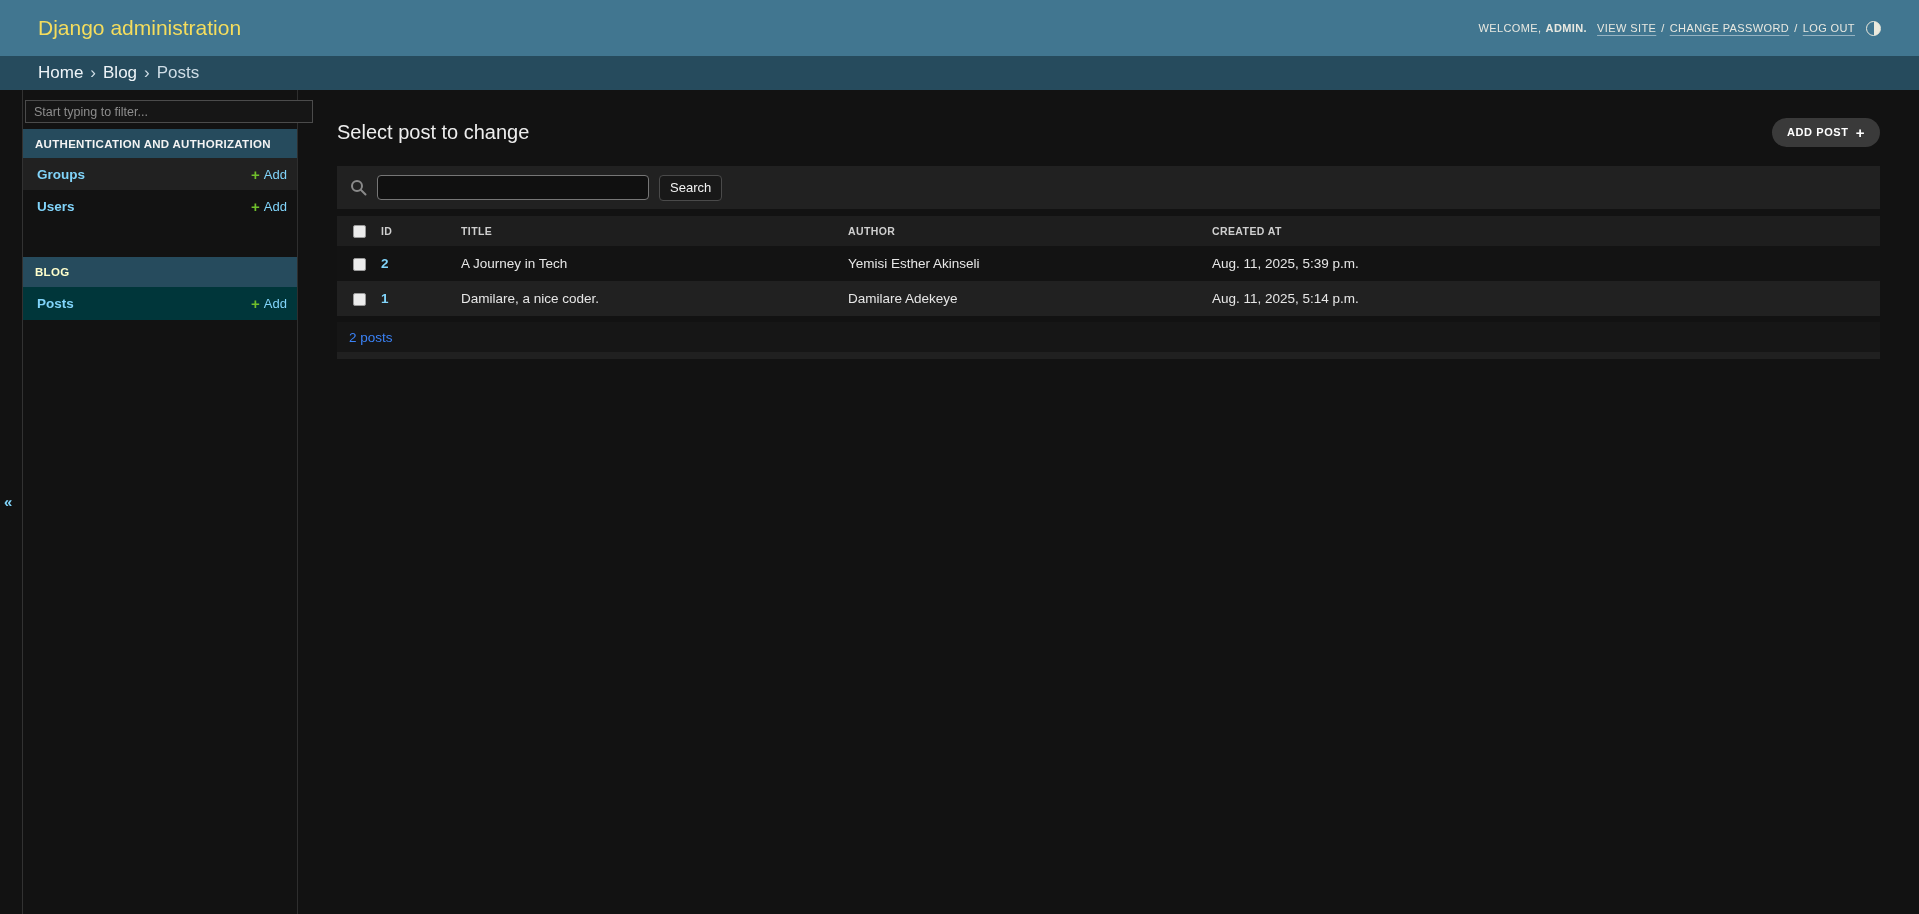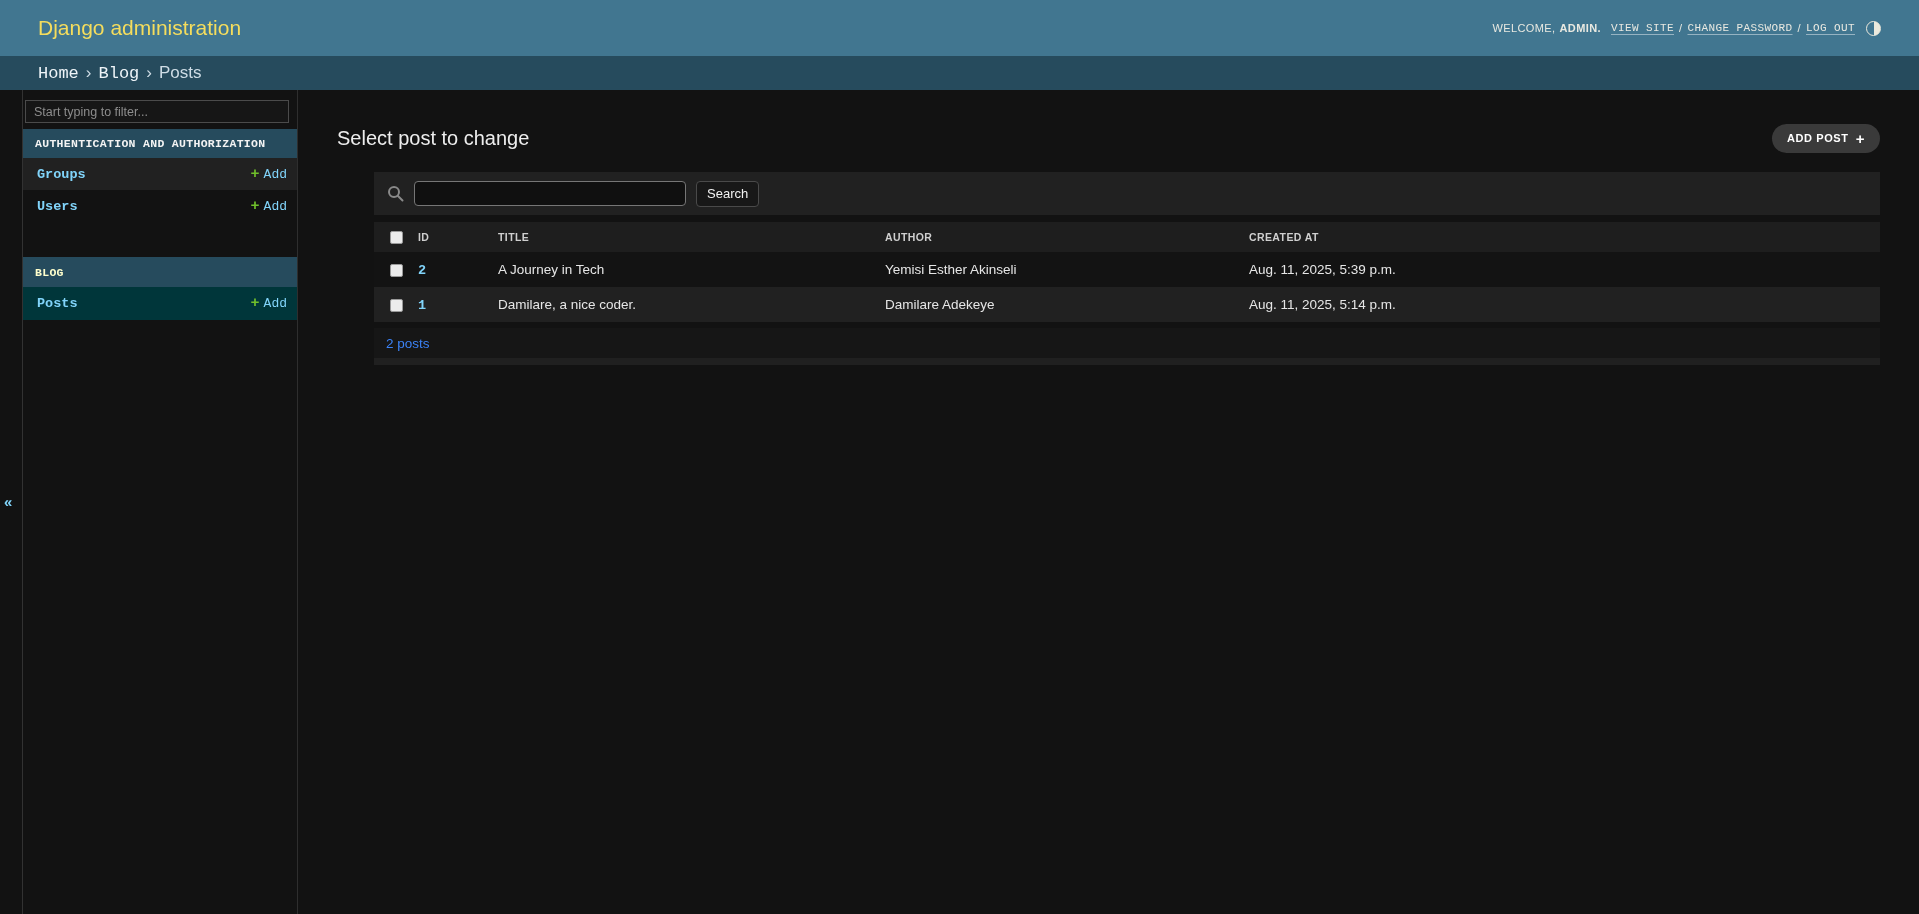--- a/index.html
+++ b/index.html
@@ -2,21 +2,21 @@
 <html><head>
 <meta charset="utf-8">
 <style>
   * { box-sizing: border-box; }
   html, body { margin: 0; padding: 0; background: #121212; }
   body {
     width: 1919px; height: 914px; position: relative; overflow: hidden;
     font-family: "Liberation Sans", sans-serif;
     -webkit-font-smoothing: antialiased;
   }
-  a { text-decoration: none; cursor: pointer; font-family: Liberation Mono, monospace; }
+  a { text-decoration: none; cursor: pointer; }
 
   
   #header {
     height: 56px; background: #417690; display: flex;
     justify-content: space-between; align-items: center; padding: 0 38px;
   }
   #branding { color: #f5dd5d; font-size: 21px; font-weight: 400; }
   #user-tools {
     display: flex; align-items: center; font-size: 11px; letter-spacing: .4px;
     color: #e9e9e1; white-space: nowrap;
@@ -45,21 +45,21 @@
 
   .toggle-strip { width: 23px; border-right: 1px solid #323232; position: relative; flex: 0 0 auto; }
   .nav-toggle {
     position: absolute; top: 403px; left: 4px; color: #81d4fa;
     font-size: 15px; font-weight: bold; cursor: pointer;
   }
 
   
   .sidebar { width: 275px; border-right: 1px solid #2e2e2e; flex: 0 0 auto; }
   .nav-filter {
-    display: block; width: 264px; height: 23px; margin: 10px 1px 0 2px;
+    display: block; width: 288px; height: 23px; margin: 10px 1px 0 2px;
     background: #161616; border: 1px solid #4b4b4b; color: #e5e5e5;
     font-size: 12.5px; padding: 0 8px; font-family: "Liberation Sans", sans-serif;
   }
   .nav-filter::placeholder { color: #8d8d8d; }
   .module-caption {
     background: #264b5d; height: 29px; display: flex; align-items: center;
     padding: 0 12px; font-size: 11.5px; font-weight: bold; letter-spacing: .3px;
   }
   .module-caption a { color: #f3f3f3; }
   .module-caption.current-app a { color: #ffffcc; }
@@ -71,36 +71,36 @@
   .addlink { font-size: 13px; color: #81d4fa; display: flex; align-items: center; }
   .addlink .plus { color: #70bf2b; font-weight: bold; font-size: 15px; margin-right: 4px; line-height: 1; }
   .row-a { background: #212121; }
   .row-b { background: #121212; height: 33px; }
   .row-selected { background: #00363a; height: 33px; }
   .module-auth { margin-top: 6px; }
   .module-blog { margin-top: 34px; }
   .module-blog .module-caption { height: 30px; }
 
   
-  .main { flex: 1; padding: 12px 39px; }
+  .main { flex: 1; padding: 6px 39px; }
   .content-head {
     display: flex; justify-content: space-between; align-items: center;
     margin-top: 21px; height: 30px;
   }
   .content-head h1 { margin: 0; font-size: 20px; font-weight: 400; color: #ededed; }
   .add-btn {
     background: #3a3a3a; border: none; border-radius: 15px; height: 29px;
     padding: 0 15px; display: flex; align-items: center; color: #ffffff;
     font-size: 11px; font-weight: bold; letter-spacing: .6px; cursor: pointer;
     font-family: "Liberation Sans", sans-serif;
   }
   .add-btn .plus { font-size: 15px; margin-left: 7px; font-weight: bold; }
 
   .columns { display: flex; margin-top: 19px; align-items: flex-start; }
-  .changelist { flex: 1; min-width: 0; margin-left: 37px; }
+  .changelist { flex: 1; min-width: 0; }
 
   
   .toolbar { height: 43px; background: #212121; display: flex; align-items: center; }
   .search-icon { margin-left: 13px; flex: 0 0 auto; }
   .search-input {
     margin-left: 10px; width: 272px; height: 25px; background: #101010;
     border: 1px solid #767676; border-radius: 4px; color: #eee; padding: 0 7px;
     font-size: 13px; font-family: "Liberation Sans", sans-serif;
   }
   .search-btn {

